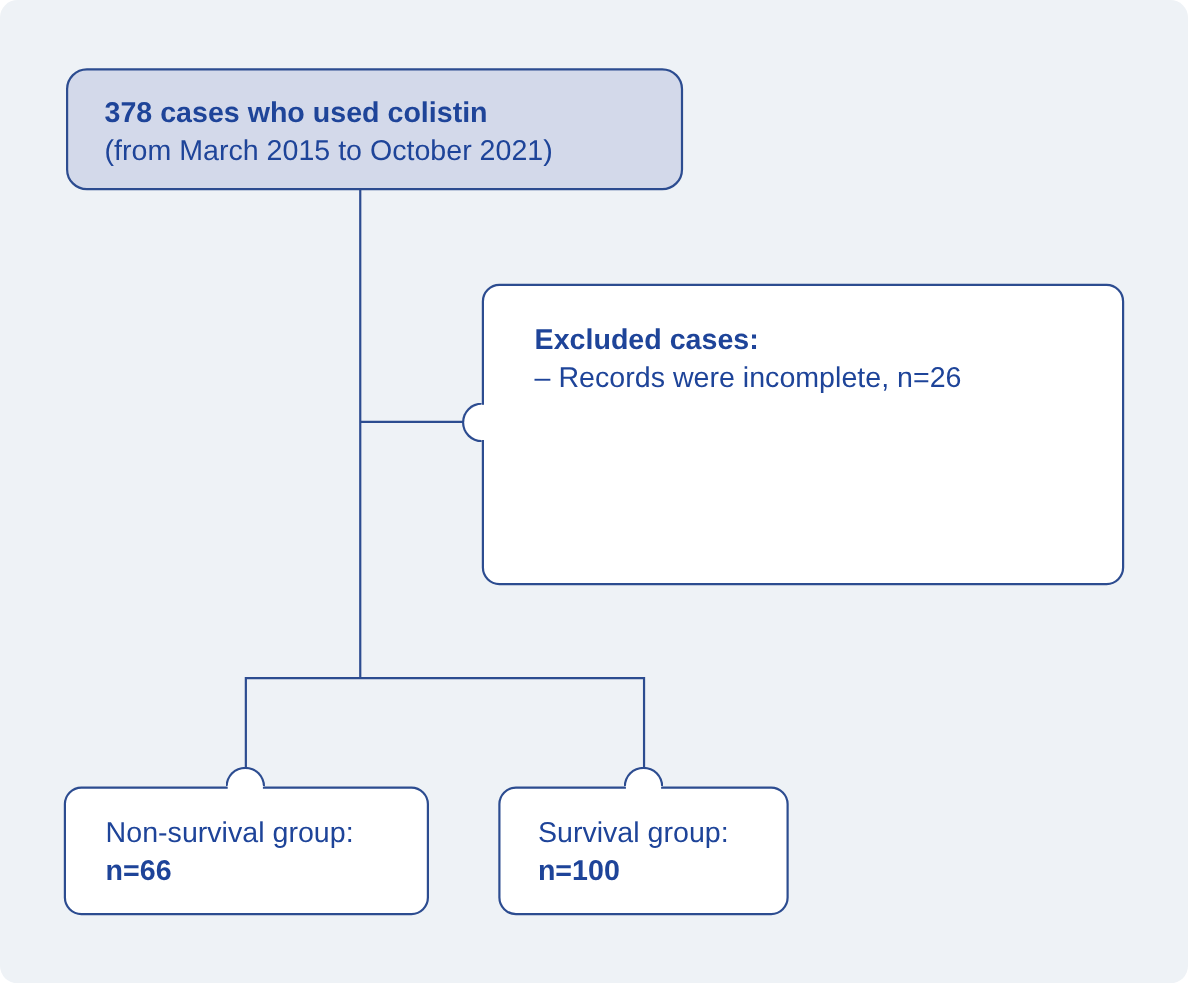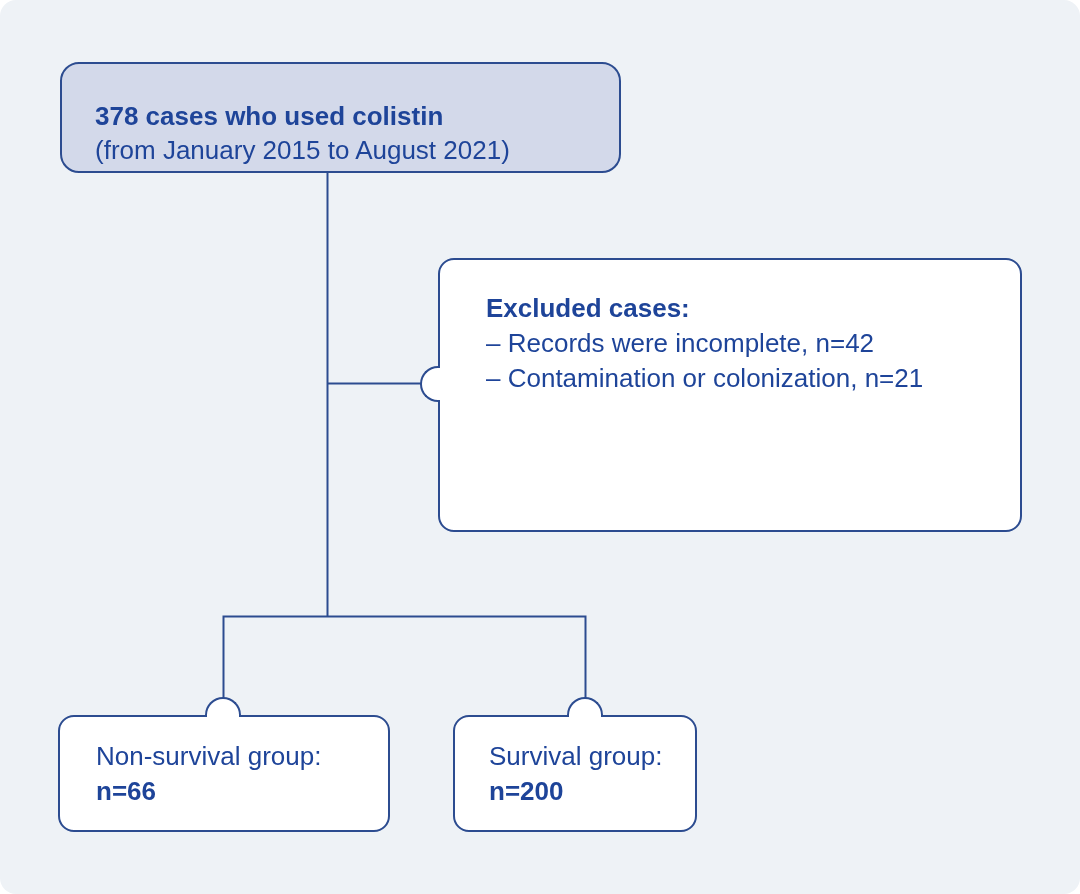--- a/index.html
+++ b/index.html
@@ -32,35 +32,34 @@
     line-height:35px;
     display:flex;flex-direction:column;justify-content:center;
   }
   .box .b{font-weight:700;}
   .box-top{
     left:60px;top:62px;width:561px;height:111px;
     background:var(--topfill);
     border-radius:19px;
     padding:6px 24px 4px 33px;
     line-height:34px;
-    justify-content:flex-end;
   }
   .box-excluded{
     left:438px;top:258px;width:584px;height:274px;
     border-radius:16px;
     justify-content:flex-start;
     padding:31px 25px 20px 46px;
   }
   .box-nonsurvival{
     left:58px;top:715px;width:332px;height:117px;
     border-radius:16px;
     padding:6px 32px 6px 36px;
   }
   .box-survival{
-    left:453px;top:715px;width:244px;height:117px;
+    left:453px;top:715px;width:264px;height:117px;
     border-radius:16px;
     padding:6px 18px 6px 34px;
   }
   .notch-top{
     position:absolute;z-index:3;
     width:36px;height:18px;
     background:var(--boxfill);
     border:2px solid var(--line);
     border-bottom:none;
     border-radius:18px 18px 0 0;
@@ -91,36 +90,35 @@
 
     <path d="M327.5,172 L327.5,617" stroke="#2c4c90" stroke-width="2" fill="none"></path>
 
     <path d="M327.5,383.5 L421,383.5" stroke="#2c4c90" stroke-width="2" fill="none"></path>
 
     <path d="M223.5,700 L223.5,616.5 L585.5,616.5 L585.5,700" stroke="#2c4c90" stroke-width="2" fill="none"></path>
   </svg>
 
   <div class="box box-top">
     <div class="b">378 cases who used colistin</div>
-    <div>(from January 2015 to August 2021)</div>
+    <div>(from March 2015 to October 2021)</div>
   </div>
 
   <div class="box box-excluded">
     <div class="b">Excluded cases:</div>
-    <div>– Records were incomplete, n=42</div>
-    <div>– Contamination or colonization, n=21</div>
+    <div>– Records were incomplete, n=26</div>
   </div>
 
   <div class="box box-nonsurvival">
     <div>Non-survival group:</div>
     <div class="b">n=66</div>
   </div>
 
   <div class="box box-survival">
     <div>Survival group:</div>
-    <div class="b">n=200</div>
+    <div class="b">n=100</div>
   </div>
 
   <div class="notch-left" style="left:420px;top:366px;"></div>
   <div class="notch-top" style="left:205px;top:697px;"></div>
   <div class="notch-top" style="left:567px;top:697px;"></div>
 
 </div>
 
 </body></html>

